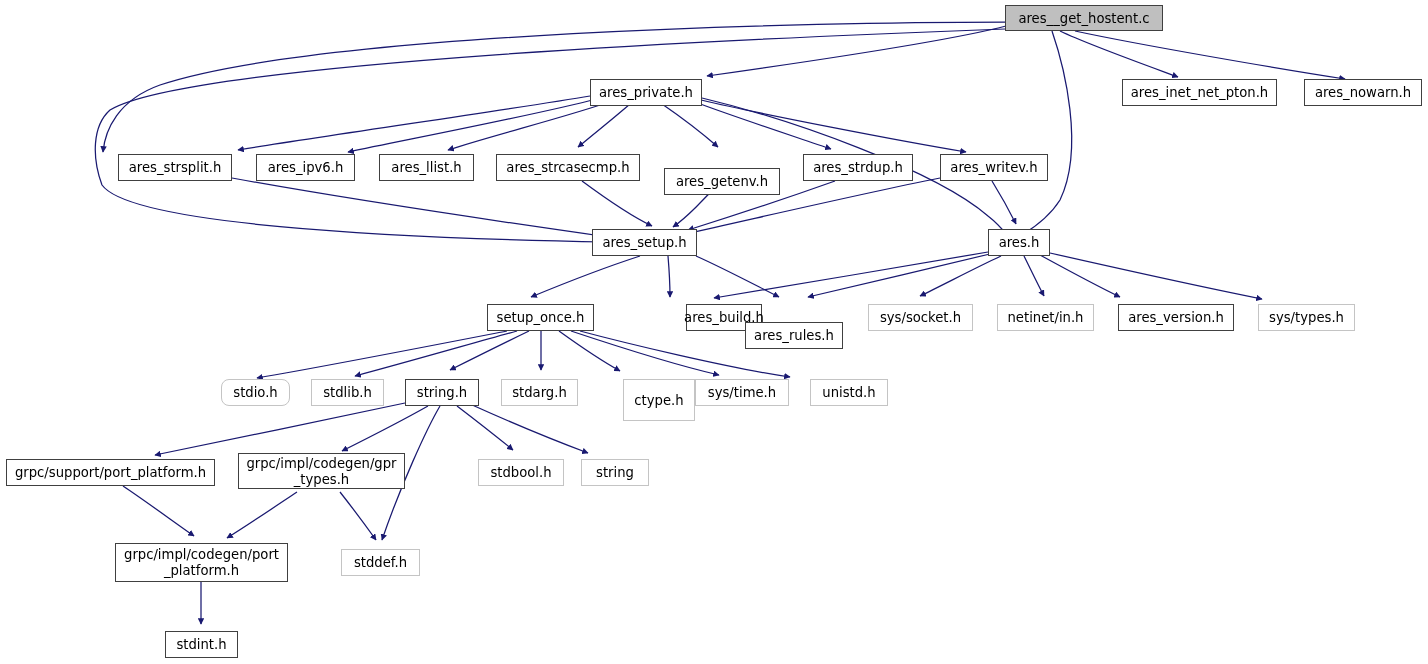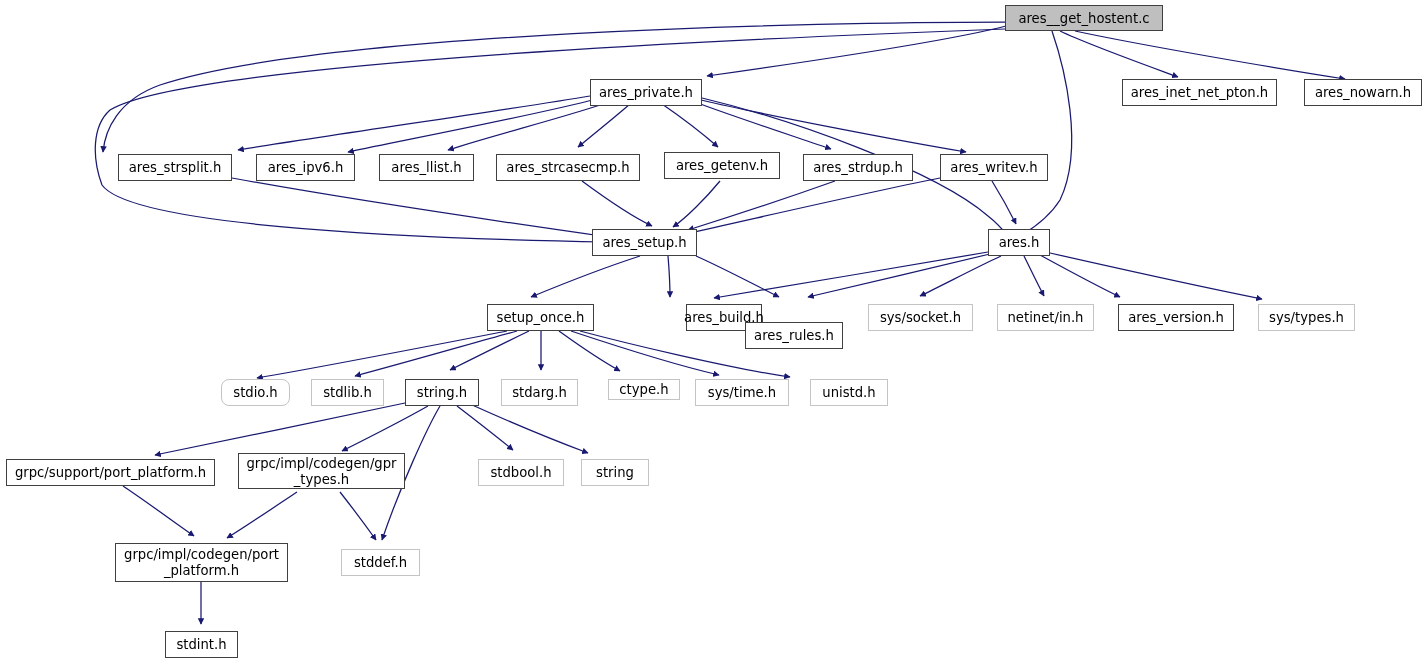--- a/index.html
+++ b/index.html
@@ -115,37 +115,37 @@
   </svg>
   <div id="node-layer">
       <div class="node root" style="left: 1005px; top: 5px; width: 158px; height: 26px;">ares__get_hostent.c</div>
       <div class="node strong" style="left: 1122px; top: 79px; width: 155px; height: 27px;">ares_inet_net_pton.h</div>
       <div class="node strong" style="left: 1304px; top: 79px; width: 118px; height: 27px;">ares_nowarn.h</div>
       <div class="node strong" style="left: 590px; top: 79px; width: 112px; height: 27px;">ares_private.h</div>
       <div class="node strong" style="left: 118px; top: 154px; width: 114px; height: 27px;">ares_strsplit.h</div>
       <div class="node strong" style="left: 256px; top: 154px; width: 99px; height: 27px;">ares_ipv6.h</div>
       <div class="node strong" style="left: 379px; top: 154px; width: 95px; height: 27px;">ares_llist.h</div>
       <div class="node strong" style="left: 496px; top: 154px; width: 144px; height: 27px;">ares_strcasecmp.h</div>
-      <div class="node strong" style="left: 664px; top: 152px; width: 116px; height: 27px;">ares_getenv.h</div>
+      <div class="node strong" style="left: 664px; top: 168px; width: 116px; height: 27px;">ares_getenv.h</div>
       <div class="node strong" style="left: 803px; top: 154px; width: 110px; height: 27px;">ares_strdup.h</div>
       <div class="node strong" style="left: 940px; top: 154px; width: 108px; height: 27px;">ares_writev.h</div>
       <div class="node strong" style="left: 592px; top: 229px; width: 105px; height: 27px;">ares_setup.h</div>
       <div class="node strong" style="left: 988px; top: 229px; width: 62px; height: 27px;">ares.h</div>
       <div class="node strong" style="left: 487px; top: 304px; width: 107px; height: 27px;">setup_once.h</div>
       <div class="node strong" style="left: 652px; top: 304px; width: 76px; height: 27px; margin-left: 34px;">ares_build.h</div>
       <div class="node strong" style="left: 745px; top: 322px; width: 98px; height: 27px;">ares_rules.h</div>
       <div class="node weak" style="left: 868px; top: 304px; width: 105px; height: 27px;">sys/socket.h</div>
       <div class="node weak" style="left: 997px; top: 304px; width: 97px; height: 27px;">netinet/in.h</div>
       <div class="node strong" style="left: 1118px; top: 304px; width: 116px; height: 27px;">ares_version.h</div>
       <div class="node weak" style="left: 1258px; top: 304px; width: 97px; height: 27px;">sys/types.h</div>
       <div class="node weak" style="left: 221px; top: 379px; width: 69px; height: 27px; border-radius: 8px;">stdio.h</div>
       <div class="node weak" style="left: 311px; top: 379px; width: 73px; height: 27px;">stdlib.h</div>
       <div class="node strong" style="left: 405px; top: 379px; width: 74px; height: 27px;">string.h</div>
       <div class="node weak" style="left: 501px; top: 379px; width: 77px; height: 27px;">stdarg.h</div>
-      <div class="node weak" style="left: 608px; top: 379px; width: 72px; height: 21px;">ctype.h</div>
+      <div class="node weak" style="left: 623px; top: 379px; width: 72px; height: 42px;">ctype.h</div>
       <div class="node weak" style="left: 695px; top: 379px; width: 94px; height: 27px;">sys/time.h</div>
       <div class="node weak" style="left: 810px; top: 379px; width: 78px; height: 27px;">unistd.h</div>
       <div class="node strong" style="left: 6px; top: 459px; width: 209px; height: 27px;">grpc/support/port_platform.h</div>
       <div class="node strong two-line" style="left: 238px; top: 453px; width: 167px; height: 36px;">grpc/impl/codegen/gpr
 _types.h</div>
       <div class="node weak" style="left: 478px; top: 459px; width: 86px; height: 27px;">stdbool.h</div>
       <div class="node weak" style="left: 581px; top: 459px; width: 68px; height: 27px;">string</div>
       <div class="node strong two-line" style="left: 115px; top: 543px; width: 173px; height: 39px;">grpc/impl/codegen/port
 _platform.h</div>
       <div class="node weak" style="left: 341px; top: 549px; width: 79px; height: 27px;">stddef.h</div>

